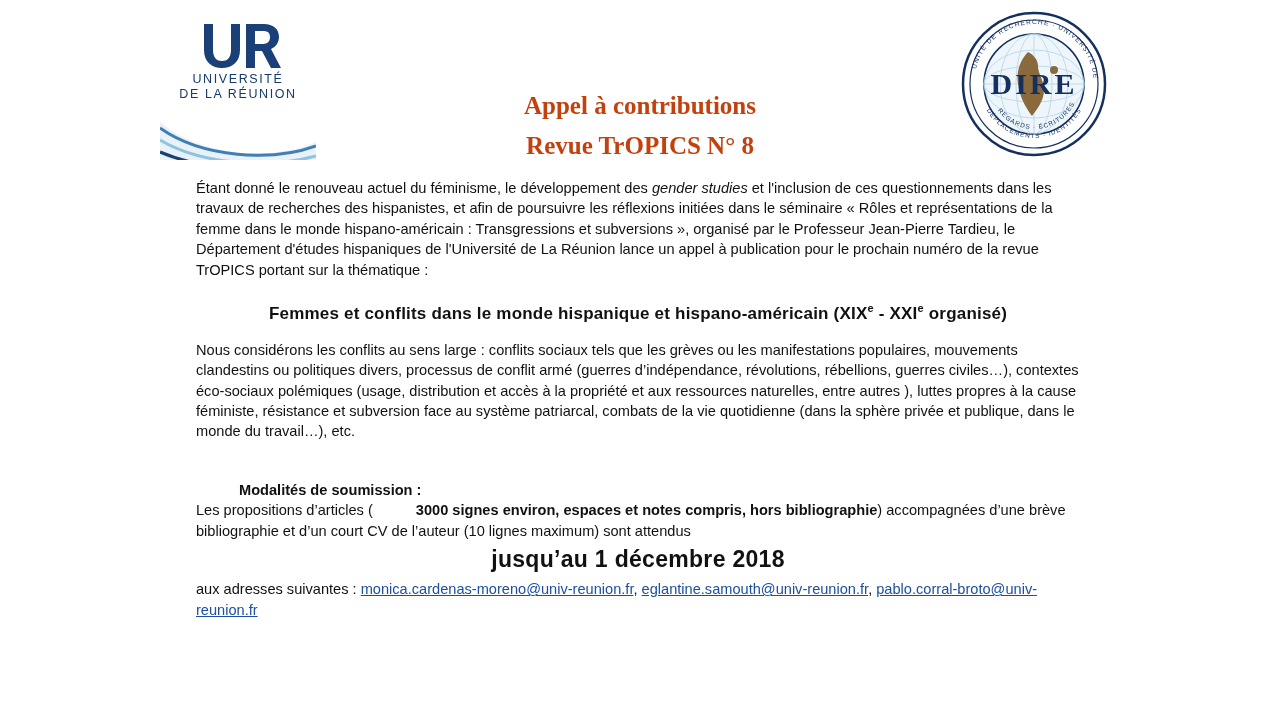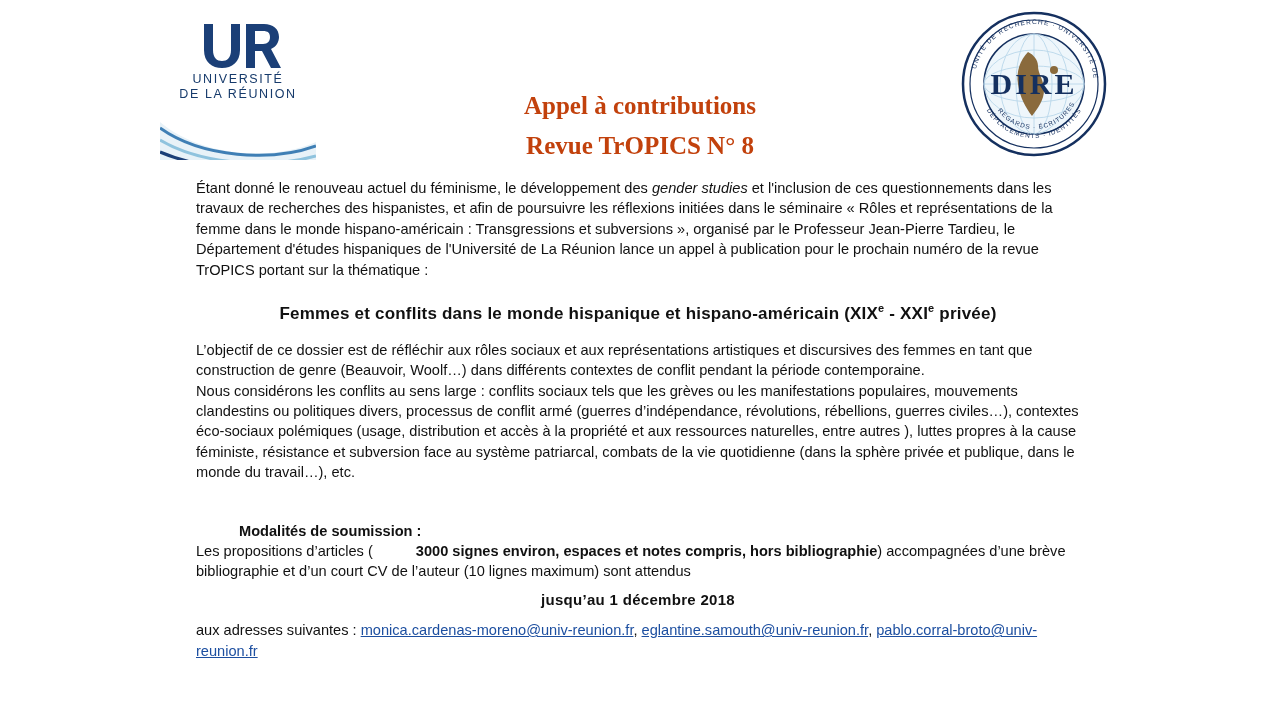--- a/index.html
+++ b/index.html
@@ -121,21 +121,21 @@
   .mail-link {
     color: #1d4fa0;
     text-decoration: underline;
   }
   .bold { font-weight: bold; margin-left: 43px; }
   .italic { font-style: italic; }
 
   .deadline {
     text-align: center;
     font-weight: bold;
-    font-size: 15px;
+    font-size: 23px;
     margin-top: 8px;
     margin-bottom: 10px;
     letter-spacing: 0.3px;
   }
 </style>
 </head>
 <body>
 
 <div class="page">
 
@@ -192,23 +192,22 @@
       <text font-family="Liberation Sans, sans-serif" font-size="6.4" fill="#15305f" letter-spacing="1">
         <textPath href="#ringBot2" startOffset="20%">REGARDS · ÉCRITURES</textPath>
       </text>
     </svg>
   </div>
 
   <div class="content">
 
     <p class="para intro"><span>Étant donné le renouveau actuel du féminisme, le développement des </span><span class="italic">gender studies</span><span> et l'inclusion de ces questionnements dans les travaux de recherches des hispanistes, et afin de poursuivre les réflexions initiées dans le séminaire « Rôles et représentations de la femme dans le monde hispano-américain : Transgressions et subversions », organisé par le Professeur Jean-Pierre Tardieu, le Département d'études hispaniques de l'Université de La Réunion lance un appel à publication pour le prochain numéro de la revue TrOPICS portant sur la thématique :</span></p>
 
-    <h2 class="theme-title"><span>Femmes et conflits dans le monde hispanique  et hispano-américain  (XIX</span><sup>e</sup><span> - XXI</span><sup>e</sup><span> privée)</span></h2>
-
-    <p class="para">L’objectif de ce dossier est de réfléchir aux rôles sociaux et aux représentations artistiques et discursives des femmes en tant que construction de genre (Beauvoir, Woolf…) dans différents contextes de conflit pendant la période contemporaine.</p>
+    <h2 class="theme-title"><span>Femmes et conflits dans le monde hispanique  et hispano-américain  (XIX</span><sup>e</sup><span> - XXI</span><sup>e</sup><span> organisé)</span></h2>
+
     <p class="para">Nous considérons les conflits au sens large : conflits sociaux tels que les grèves ou les manifestations populaires, mouvements clandestins ou politiques divers, processus de conflit armé (guerres d’indépendance, révolutions, rébellions, guerres civiles…), contextes éco-sociaux polémiques (usage, distribution et accès à la propriété et aux ressources naturelles, entre autres ), luttes propres à la cause féministe, résistance et subversion face au système patriarcal, combats de la vie quotidienne (dans la sphère privée et publique, dans le monde du travail…), etc.</p>
 
     <div class="spacer-20"></div>
 
 
     <div class="spacer-18"></div>
 
     <p class="para bold">Modalités de soumission :</p>
     <p class="para"><span>Les propositions d’articles (</span><span class="bold">3000 signes environ, espaces et notes compris, hors bibliographie</span><span>) accompagnées d’une brève bibliographie et d’un court CV de l’auteur (10 lignes maximum) sont attendus</span></p>
 

